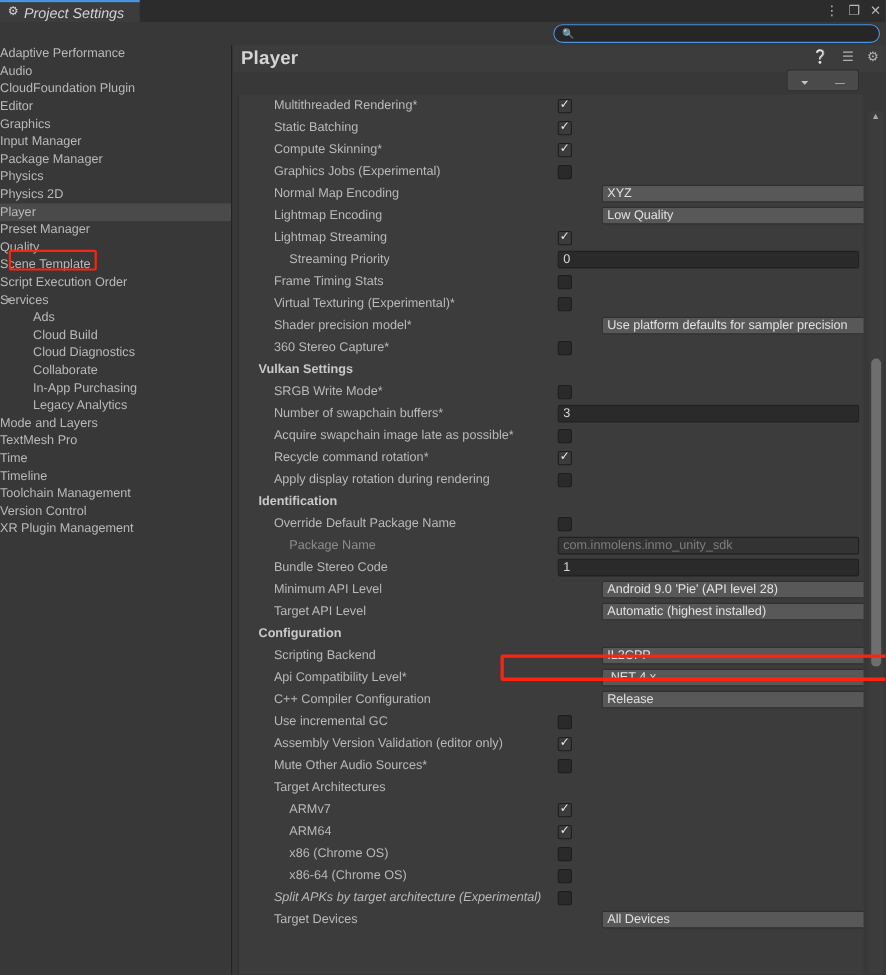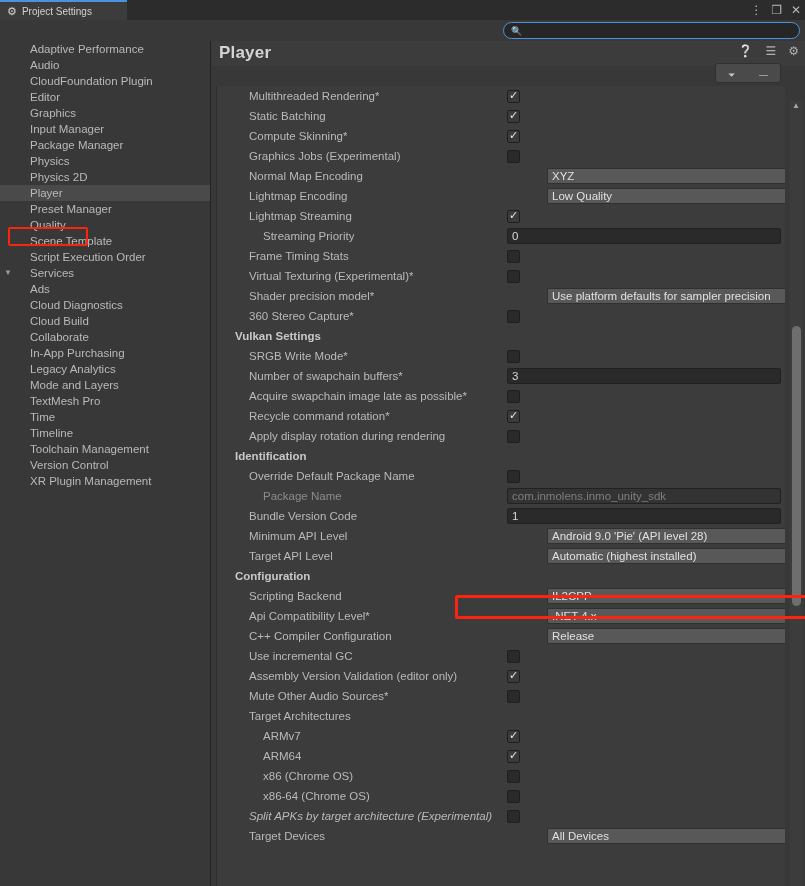--- a/index.html
+++ b/index.html
@@ -18,21 +18,21 @@
   #tabbar {
     position: absolute; left:0; top:0; width:805px; height:20px;
     background:#2c2c2c;
   }
   #tab-project-settings {
     position:absolute; left:0; top:0; width:127px; height:20px;
     background:#3c3c3c;
     border-top:2px solid #4993e0;
     display:flex; align-items:center; gap:5px; padding-left:7px;
   }
-  #tab-project-settings .lbl { font-size:10px; color:#d2d2d2; }
+  #tab-project-settings .lbl { font-size:13px; color:#d2d2d2;font-style:italic; }
   .gear-glyph { font-size:11px; color:#d2d2d2; line-height:1; }
 
   #win-controls {
     position:absolute; right:4px; top:0; height:20px;
     display:flex; align-items:center; gap:9px;
   }
   #win-controls div { color:#b8b8b8; font-size:12px; line-height:1; cursor:default; }
 
   
   #searchrow {
@@ -52,23 +52,23 @@
   }
 
   
   #sidebar {
     position:absolute; left:0; top:41px; width:211px; height:845px;
     background:#383838; border-right:1px solid #232323;
     overflow:hidden;
   }
   .side-item {
     height:16px; line-height:16px; font-size:11.5px; color:#b9b9b9;
-    padding-left:30px; white-space:nowrap; position:relative;
-  }
-  .side-item.indent1 { }
+    padding-left:0; white-space:nowrap; position:relative;
+  }
+  .side-item.indent1 { padding-left:30px; }
   .side-item.selected { background:#4a4a4a; }
   .side-item .tri {
     position:absolute; left:4px; top:0; font-size:8px; color:#9a9a9a; line-height:16px;
   }
   #player-redbox {
     position:absolute; left:8px; top:186px; width:80px; height:19px;
     border:2.5px solid #fb2411; border-radius:2px; pointer-events:none;
   }
 
   
@@ -210,22 +210,22 @@
         <div class="side-item"><span>Package Manager</span></div>
         <div class="side-item"><span>Physics</span></div>
         <div class="side-item"><span>Physics 2D</span></div>
         <div class="side-item selected"><span>Player</span></div>
         <div class="side-item"><span>Preset Manager</span></div>
         <div class="side-item"><span>Quality</span></div>
         <div class="side-item"><span>Scene Template</span></div>
         <div class="side-item"><span>Script Execution Order</span></div>
         <div class="side-item"><span class="tri">▼</span><span>Services</span></div>
         <div class="side-item indent1"><span>Ads</span></div>
+        <div class="side-item indent1"><span>Cloud Build</span></div>
         <div class="side-item indent1"><span>Cloud Diagnostics</span></div>
-        <div class="side-item indent1"><span>Cloud Build</span></div>
         <div class="side-item indent1"><span>Collaborate</span></div>
         <div class="side-item indent1"><span>In-App Purchasing</span></div>
         <div class="side-item indent1"><span>Legacy Analytics</span></div>
         <div class="side-item"><span>Mode and Layers</span></div>
         <div class="side-item"><span>TextMesh Pro</span></div>
         <div class="side-item"><span>Time</span></div>
         <div class="side-item"><span>Timeline</span></div>
         <div class="side-item"><span>Toolchain Management</span></div>
         <div class="side-item"><span>Version Control</span></div>
         <div class="side-item"><span>XR Plugin Management</span></div>
@@ -354,21 +354,21 @@
             <div class="label lv1">Override Default Package Name</div>
             <div class="ctl chk"></div>
           </div>
           <div class="row">
             <div class="label lv2 dim">Package Name</div>
             <div class="ctl textfield readonly">
               <span>com.inmolens.inmo_unity_sdk</span>
             </div>
           </div>
           <div class="row">
-            <div class="label lv1">Bundle Version Code</div>
+            <div class="label lv1">Bundle Stereo Code</div>
             <div class="ctl textfield">
               <span>1</span>
             </div>
           </div>
           <div class="row">
             <div class="label lv1">Minimum API Level</div>
             <div class="ctl dropdown">
               <span>Android 9.0 'Pie' (API level 28)</span>
               <span class="caret">▼</span>
             </div>

